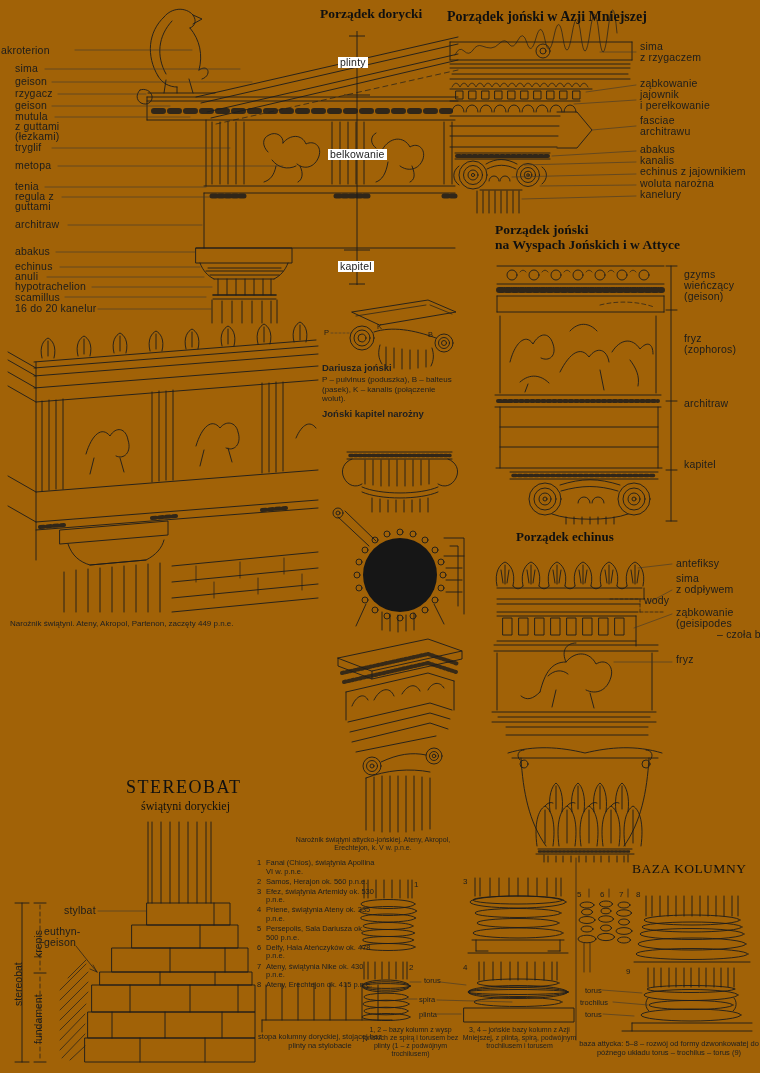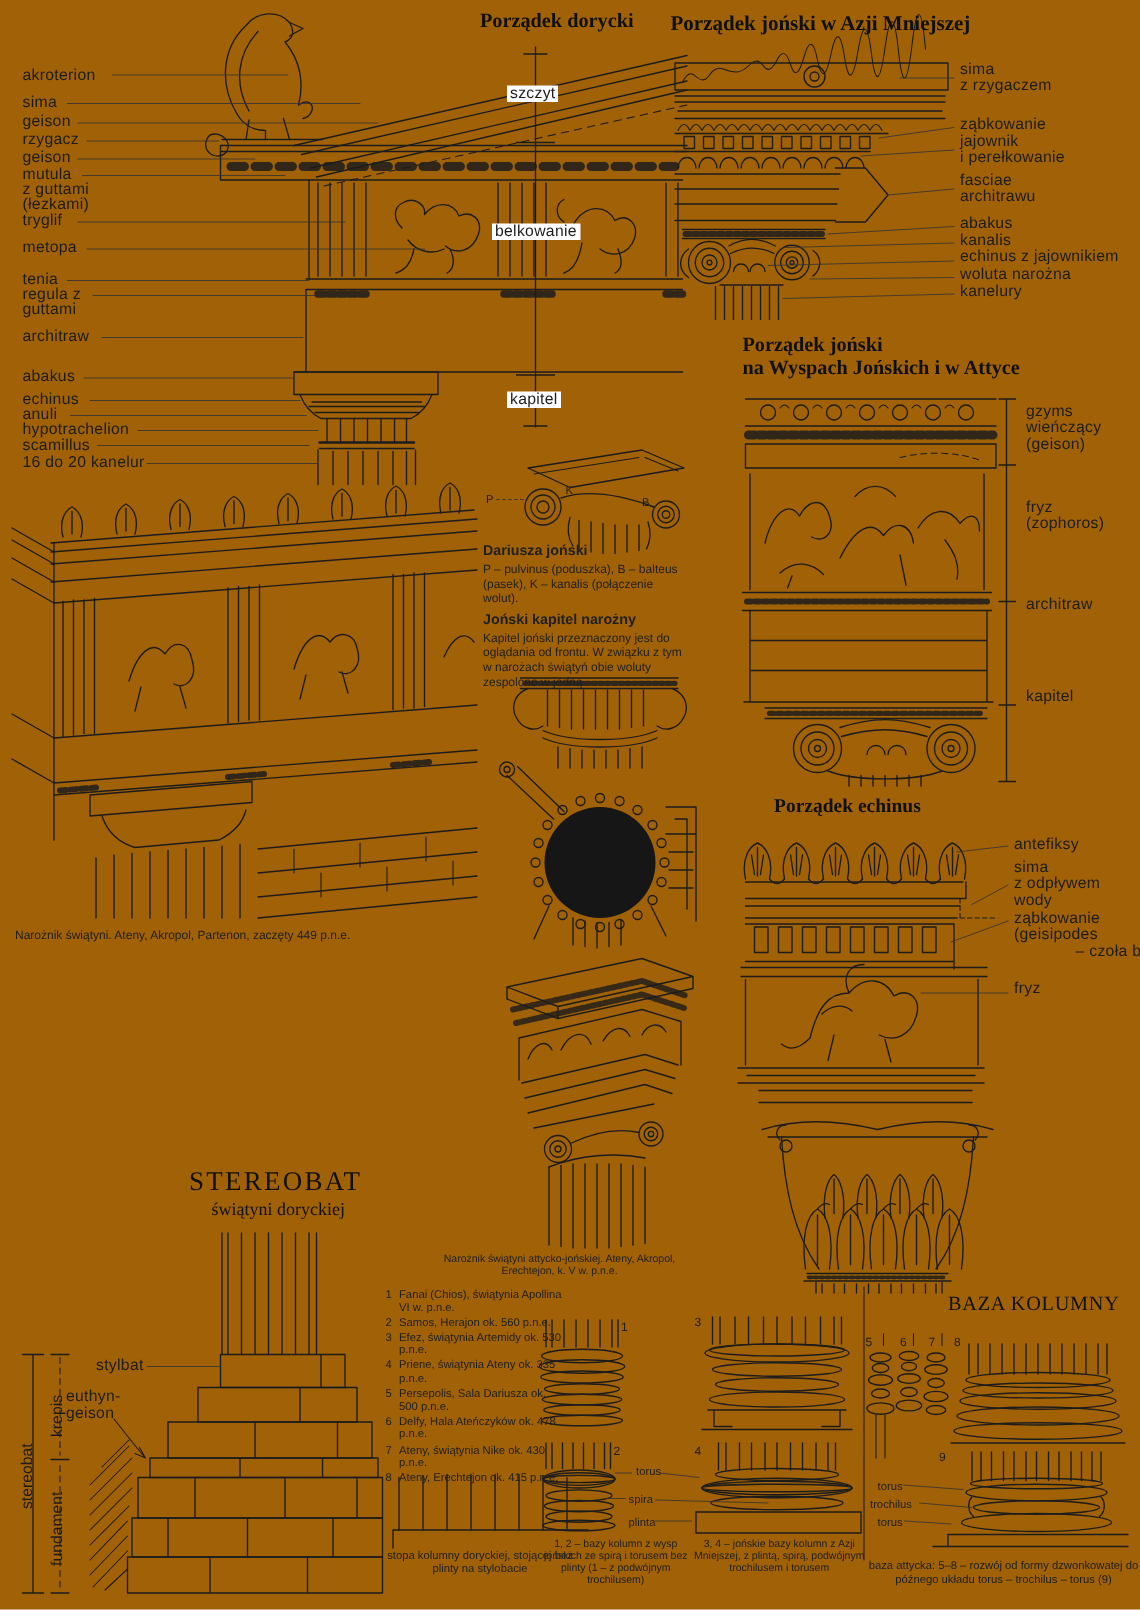--- a/index.html
+++ b/index.html
@@ -352,42 +352,42 @@
 
 <div class="heading" style="left:320px;top:6px;font-size:13.5px">Porządek dorycki</div>
 <div class="heading" style="left:447px;top:9px;font-size:14px">Porządek joński w Azji Mniejszej</div>
 <div class="heading" style="left:495px;top:222px;font-size:13.5px">Porządek joński</div>
 <div class="heading" style="left:495px;top:237px;font-size:13.5px">na Wyspach Jońskich i w Attyce</div>
 <div class="heading" style="left:516px;top:529px;font-size:13px">Porządek echinus</div>
 <div class="sheading" style="left:126px;top:777px;font-size:18px;letter-spacing:1.5px">STEREOBAT</div>
 <div class="sheading" style="left:141px;top:799px;font-size:12px">świątyni doryckiej</div>
 <div class="sheading" style="left:632px;top:861px;font-size:13.5px;letter-spacing:.5px">BAZA KOLUMNY</div>
 
-<div class="lbl" style="left:15px;top:45px">akroterion</div>
+<div class="lbl" style="left:1px;top:45px">akroterion</div>
 <div class="lbl" style="left:15px;top:63px">sima</div>
 <div class="lbl" style="left:15px;top:76px">geison</div>
 <div class="lbl" style="left:15px;top:88px">rzygacz</div>
 <div class="lbl" style="left:15px;top:100px">geison</div>
 <div class="lbl" style="left:15px;top:111px">mutula</div>
 <div class="lbl" style="left:15px;top:121px">z guttami</div>
 <div class="lbl" style="left:15px;top:131px">(łezkami)</div>
 <div class="lbl" style="left:15px;top:142px">tryglif</div>
 <div class="lbl" style="left:15px;top:160px">metopa</div>
 <div class="lbl" style="left:15px;top:181px">tenia</div>
 <div class="lbl" style="left:15px;top:191px">regula z</div>
 <div class="lbl" style="left:15px;top:201px">guttami</div>
 <div class="lbl" style="left:15px;top:219px">architraw</div>
 <div class="lbl" style="left:15px;top:246px">abakus</div>
 <div class="lbl" style="left:15px;top:261px">echinus</div>
 <div class="lbl" style="left:15px;top:271px">anuli</div>
 <div class="lbl" style="left:15px;top:281px">hypotrachelion</div>
 <div class="lbl" style="left:15px;top:292px">scamillus</div>
 <div class="lbl" style="left:15px;top:303px">16 do 20 kanelur</div>
 
-<div class="lbl dim" style="left:338px;top:57px">szczyt</div>
+<div class="lbl dim" style="left:338px;top:57px">plinty</div>
 <div class="lbl dim" style="left:328px;top:149px">belkowanie</div>
 <div class="lbl dim" style="left:338px;top:261px">kapitel</div>
 
 <div class="lbl" style="left:640px;top:41px">sima</div>
 <div class="lbl" style="left:640px;top:52px">z rzygaczem</div>
 <div class="lbl" style="left:640px;top:78px">ząbkowanie</div>
 <div class="lbl" style="left:640px;top:89px">jajownik</div>
 <div class="lbl" style="left:640px;top:100px">i perełkowanie</div>
 <div class="lbl" style="left:640px;top:115px">fasciae</div>
 <div class="lbl" style="left:640px;top:126px">architrawu</div>
@@ -401,35 +401,34 @@
 <div class="lbl" style="left:684px;top:280px">wieńczący</div>
 <div class="lbl" style="left:684px;top:291px">(geison)</div>
 <div class="lbl" style="left:684px;top:333px">fryz</div>
 <div class="lbl" style="left:684px;top:344px">(zophoros)</div>
 <div class="lbl" style="left:684px;top:398px">architraw</div>
 <div class="lbl" style="left:684px;top:459px">kapitel</div>
 
 <div class="lbl" style="left:676px;top:558px">antefiksy</div>
 <div class="lbl" style="left:676px;top:573px">sima</div>
 <div class="lbl" style="left:676px;top:584px">z odpływem</div>
-<div class="lbl" style="left:676px;top:595px">wody</div>
+<div class="lbl" style="left:644px;top:595px">wody</div>
 <div class="lbl" style="left:676px;top:607px">ząbkowanie</div>
 <div class="lbl" style="left:676px;top:618px">(geisipodes</div>
 <div class="lbl" style="left:717px;top:629px">– czoła belek)</div>
 <div class="lbl" style="left:676px;top:654px">fryz</div>
 
 <div class="letter" style="left:324px;top:328px">P</div>
 <div class="letter" style="left:377px;top:322px">K</div>
 <div class="letter" style="left:428px;top:330px">B</div>
 
 <div class="notes">
   <h4>Dariusza joński</h4>
   <p>P – pulvinus (poduszka), B – balteus (pasek), K – kanalis (połączenie wolut).</p>
   <h4>Joński kapitel narożny</h4>
-  <p>Kapitel joński przeznaczony jest do oglądania od frontu. W związku z tym w narożach świątyń obie woluty zespolono w jedną.</p>
 </div>
 
 <div class="tinytext" style="left:10px;top:620px;font-size:8px;white-space:nowrap">Narożnik świątyni. Ateny, Akropol, Partenon, zaczęty 449 p.n.e.</div>
 <div class="tinytext cap7" style="left:294px;top:836px;width:158px">Narożnik świątyni attycko-jońskiej. Ateny, Akropol, Erechtejon, k. V w. p.n.e.</div>
 
 <div class="lbl" style="left:64px;top:905px">stylbat</div>
 <div class="lbl" style="left:44px;top:926px">euthyn-</div>
 <div class="lbl" style="left:44px;top:937px">geison</div>
 <div class="vlabel" style="left:32px;top:958px">krepis</div>
 <div class="vlabel" style="left:12px;top:1006px">stereobat</div>

